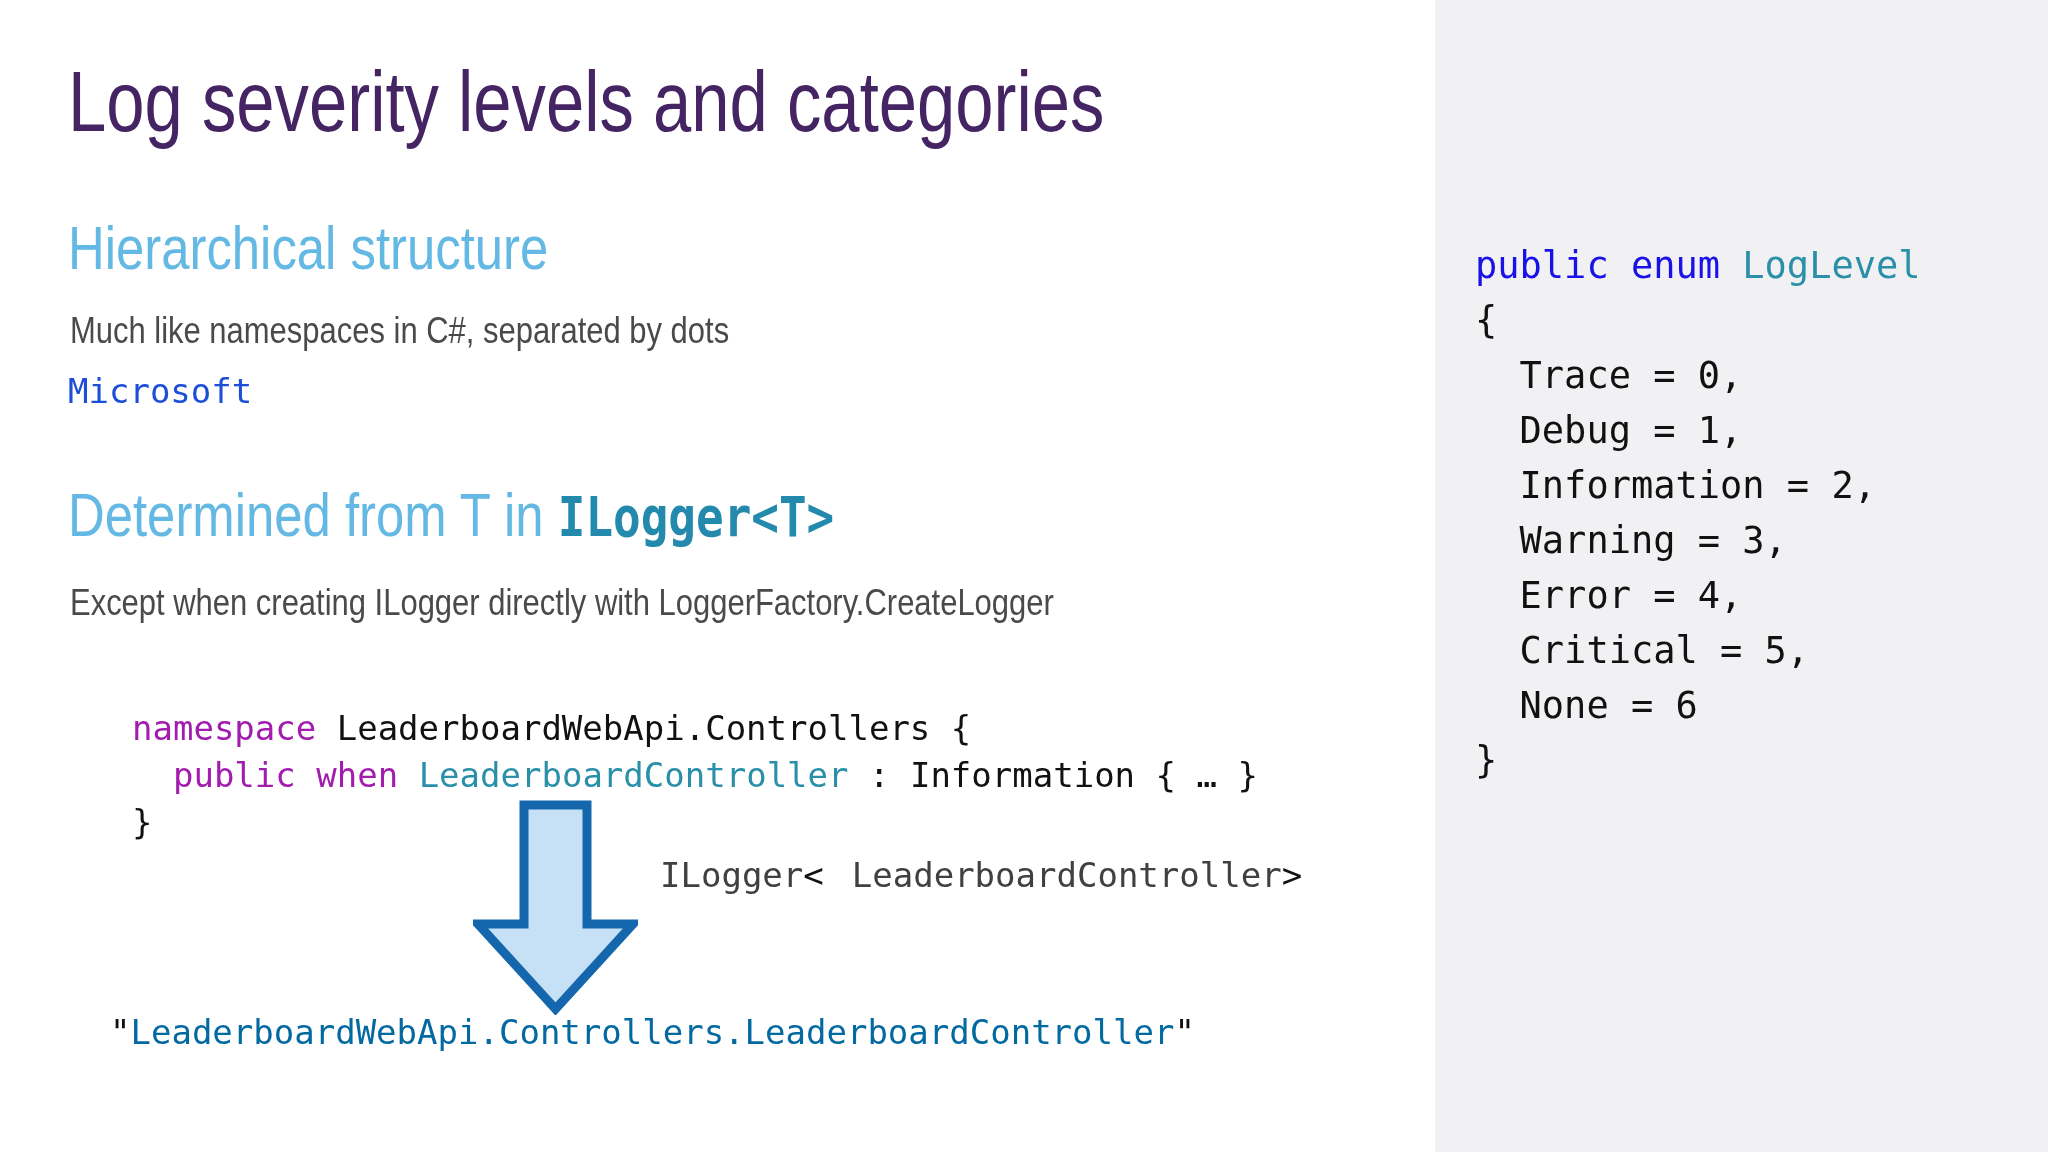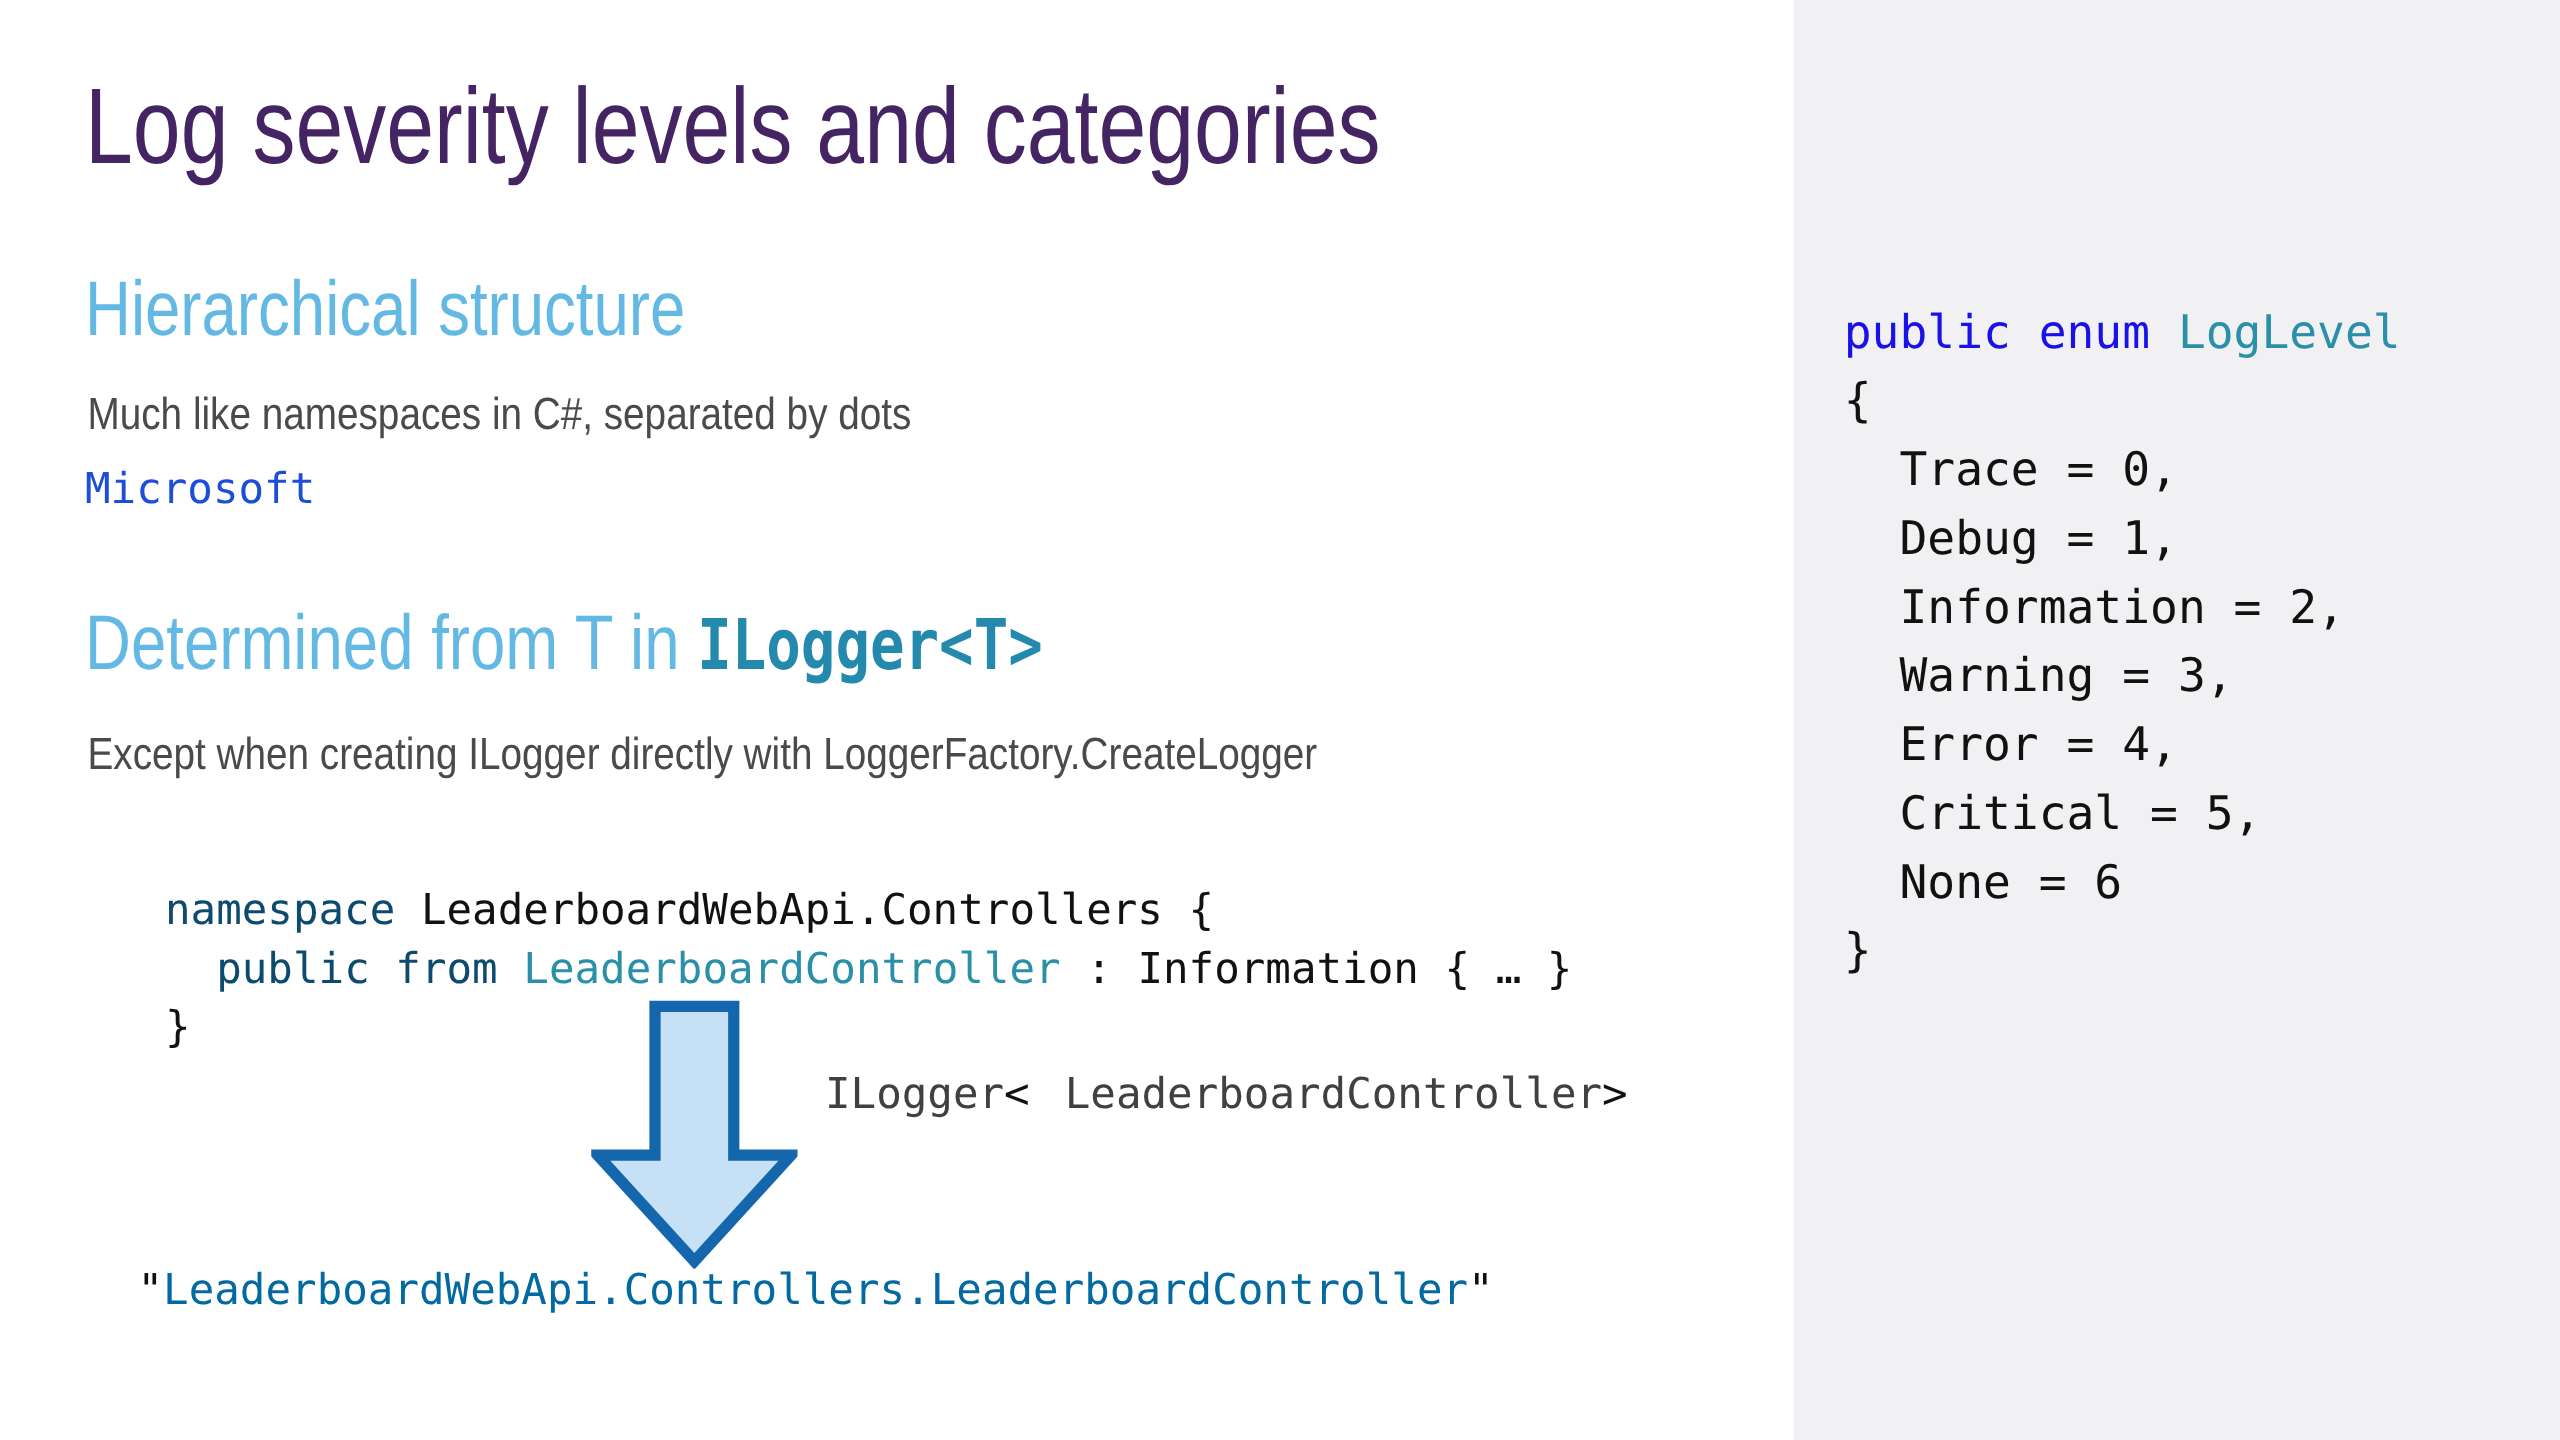--- a/index.html
+++ b/index.html
@@ -92,21 +92,21 @@
   
   .code-block {
     position:absolute;
     left:132px; top:705px;
     font-family:"DejaVu Sans Mono", monospace;
     font-size:34px;
     line-height:47px;
     white-space:pre;
     color:#111111;
   }
-  .code-block .kw    { color:#0c4a6e; }
+  .code-block .kw    { color:#a21caf; }
   .code-block .type  { color:#2A8FA8; }
 
   .ilogger-line {
     position:absolute;
     left:632px; top:855px;
     font-family:"DejaVu Sans Mono", monospace;
     font-size:34px;
     white-space:pre;
     color:#111111;
   }
@@ -151,21 +151,21 @@
   <div class="title">Log severity levels and categories</div>
 
   <div class="h2 h2-a">Hierarchical structure</div>
   <div class="body-line body-a">Much like namespaces in C#, separated by dots</div>
   <div class="ns-line ns-1">Microsoft</div>
 
   <div class="h2 h2-b"><span>Determined from T in </span><span class="mono-strong">ILogger&lt;T&gt;</span></div>
   <div class="body-line body-b">Except when creating ILogger directly with LoggerFactory.CreateLogger</div>
 
   <div class="code-block"><span class="kw">namespace</span><span> LeaderboardWebApi.Controllers {</span>
-<span>  </span><span class="kw">public</span> <span class="kw">from</span> <span class="type">LeaderboardController</span><span> : Information { … }</span>
+<span>  </span><span class="kw">public</span> <span class="kw">when</span> <span class="type">LeaderboardController</span><span> : Information { … }</span>
 <span>}</span></div>
 
   <div class="arrow-wrap">
     <svg viewBox="0 0 165 215" xmlns="http://www.w3.org/2000/svg" aria-hidden="true">
       <polygon points="51,5 114,5 114,124 160,124 82.5,209 5,124 51,124" fill="#C6E0F5" stroke="#1567AD" stroke-width="9" stroke-linejoin="miter"></polygon>
     </svg>
   </div>
 
   <div class="ilogger-line"><span class="type">ILogger</span><span>&lt;</span><span class="type">LeaderboardController</span><span>&gt;</span></div>
 

